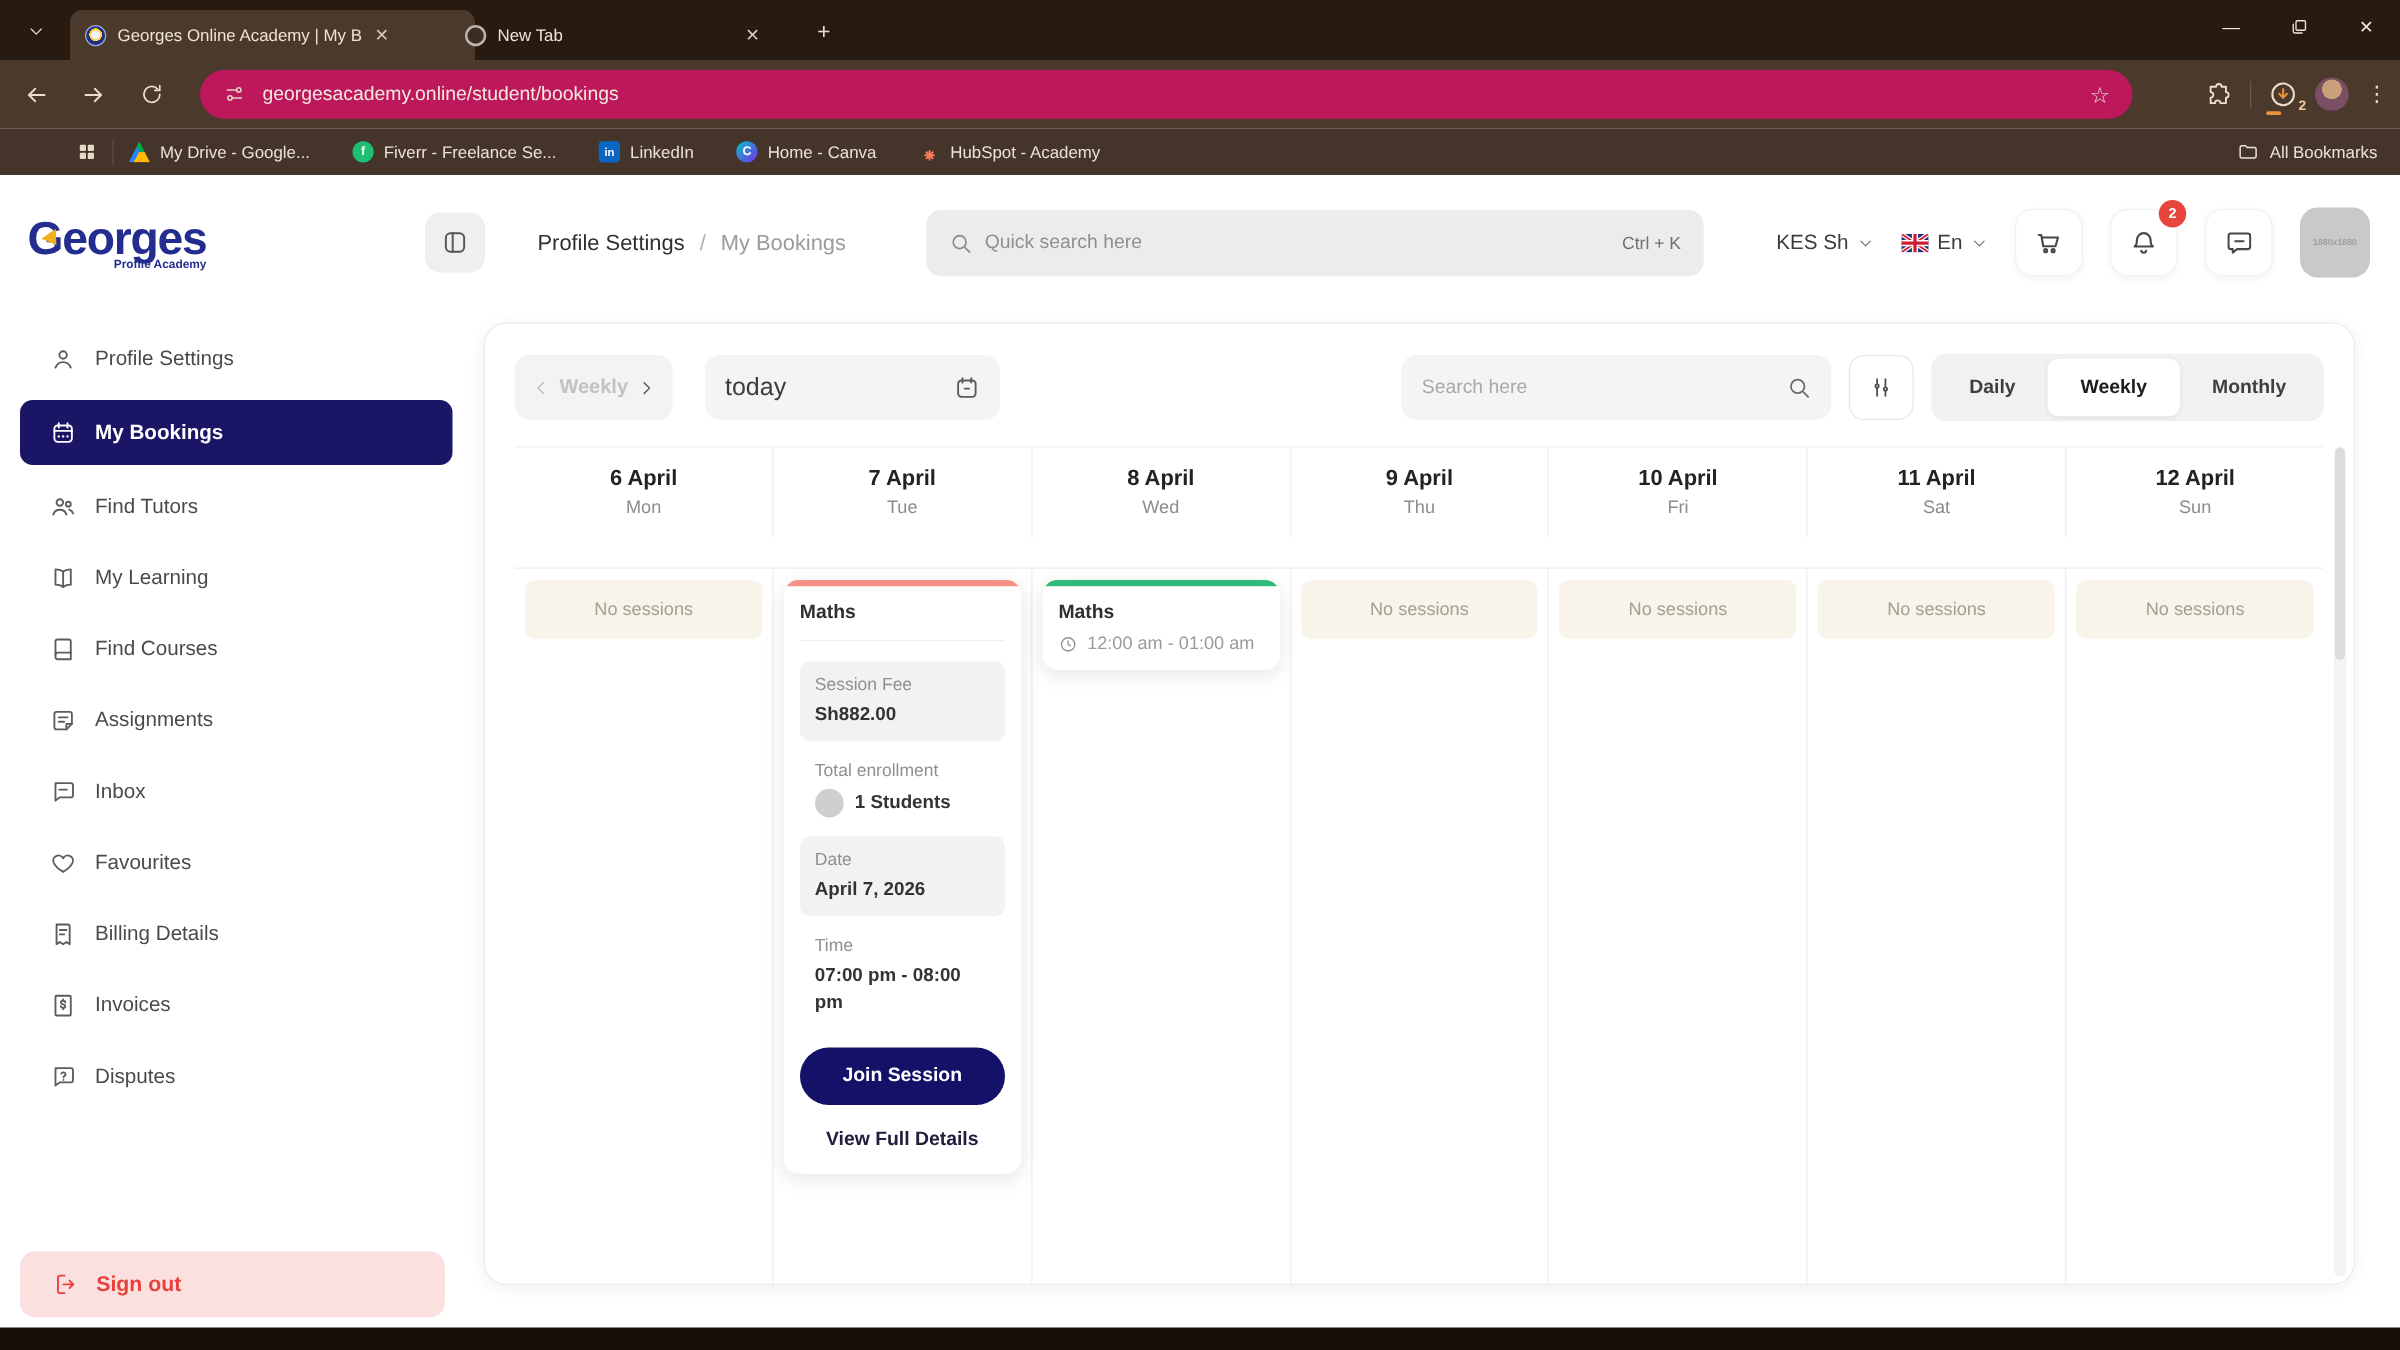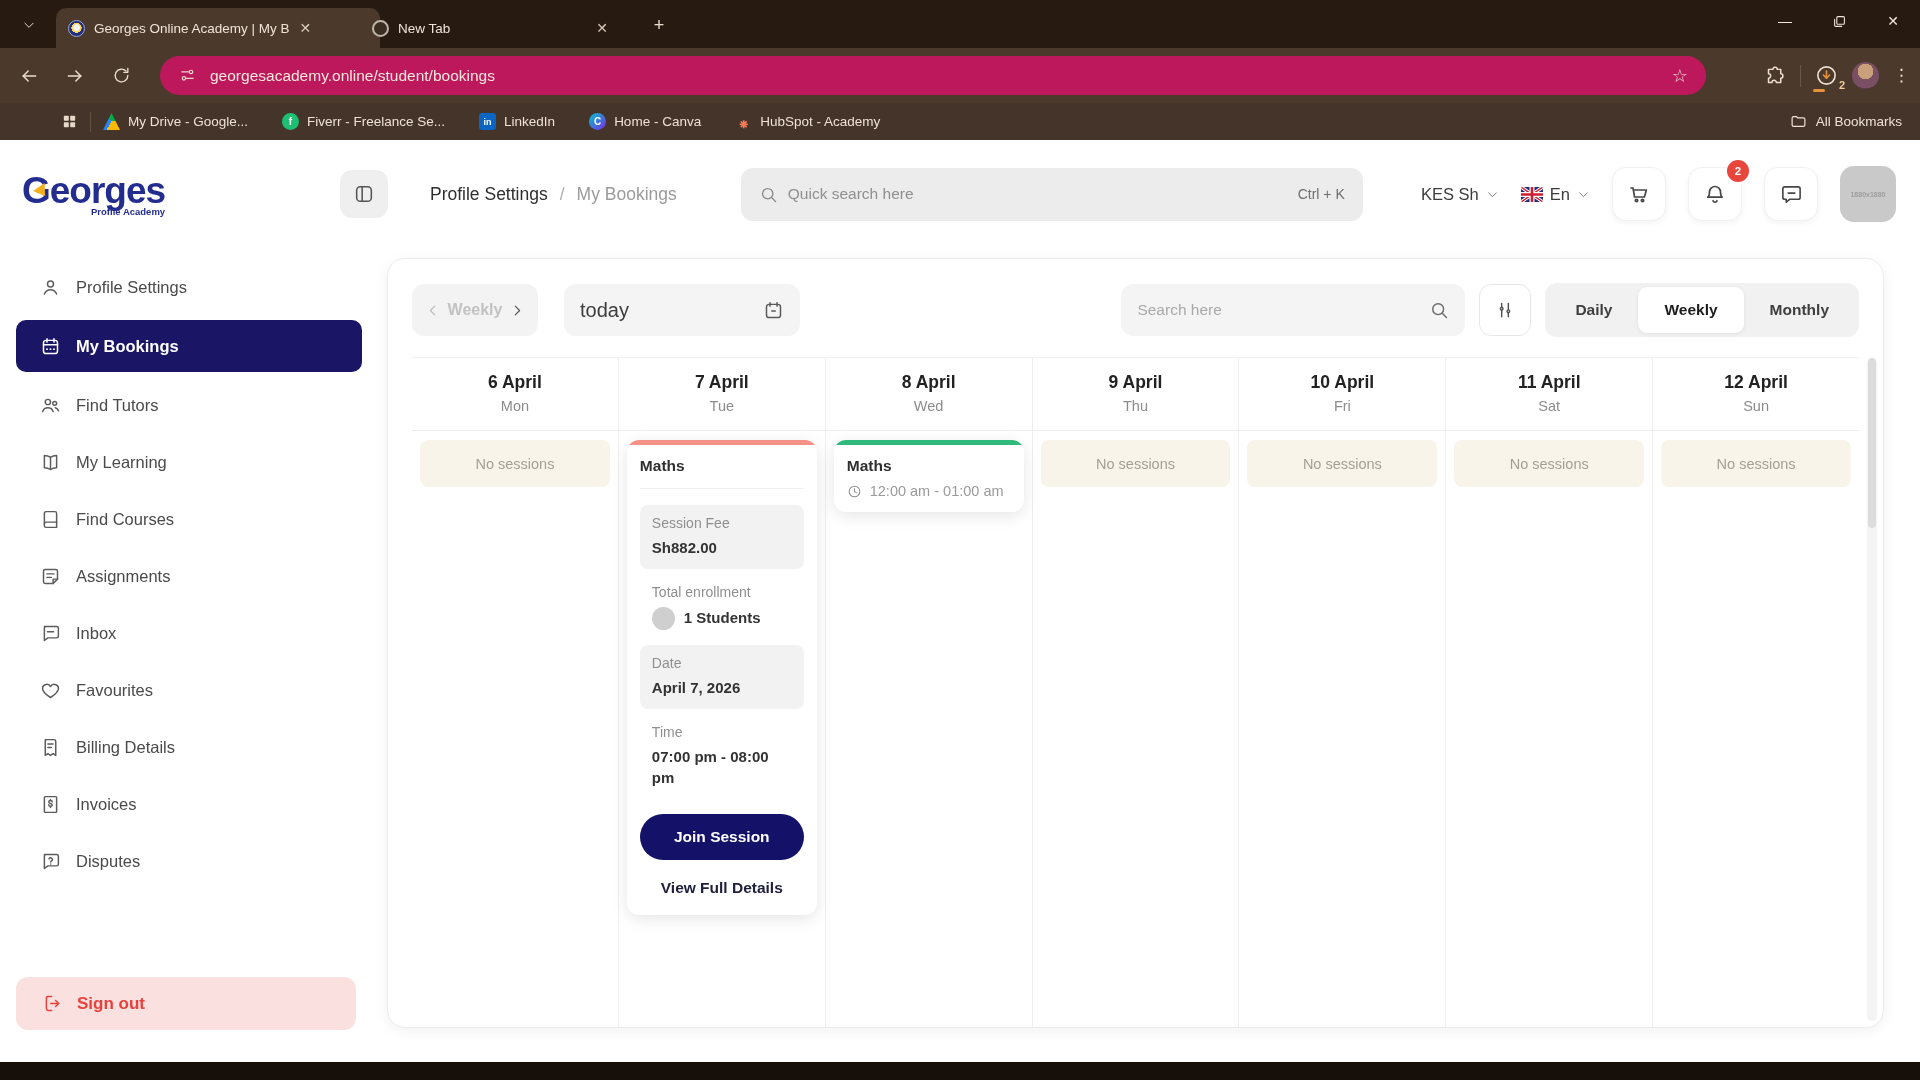--- a/index.html
+++ b/index.html
@@ -76,21 +76,21 @@
   .hdr-avatar { width:56px; height:56px; border-radius:14px; background:#c9c9c9; display:flex; align-items:center; justify-content:center; color:#9e9e9e; font-size:7px; font-weight:bold; }
 
   .content { flex:1; display:flex; min-height:0; }
 
   
   .sidebar { width:378px; flex:0 0 auto; position:relative; padding-top:6px; }
   .side-item { display:flex; align-items:center; gap:15px; height:48px; margin:9px 16px; padding-left:24px; border-radius:10px; color:#4a4a4a; font-size:16.5px; font-weight:500; }
   .side-item .s-ico { color:#5c5c5c; }
   .side-item.active { background:#1b1566; color:#fff; height:52px; font-weight:bold; }
   .side-item.active .s-ico { color:#fff; }
-  .signout { position:absolute; bottom:32px; left:16px; right:22px; height:53px; background:#fbe0e0; border-radius:12px; display:flex; align-items:center; gap:14px; padding-left:26px; color:#e8403a; font-size:17px; font-weight:bold; }
+  .signout { position:absolute; bottom:8px; left:16px; right:22px; height:53px; background:#fbe0e0; border-radius:12px; display:flex; align-items:center; gap:14px; padding-left:26px; color:#e8403a; font-size:17px; font-weight:bold; }
 
   
   .main { flex:1; position:relative; }
   .card { position:absolute; left:9px; top:10px; right:36px; bottom:34px; background:#fff; border:1px solid #ececec; border-radius:18px; box-shadow:0 3px 14px rgba(0,0,0,.06); padding:24px 24px 0 24px; display:flex; flex-direction:column; }
 
   .cal-toolbar { display:flex; align-items:center; flex:0 0 auto; }
   .wk-nav { width:126px; height:52px; background:#f3f3f3; border-radius:12px; display:flex; align-items:center; justify-content:space-between; padding:0 14px; }
   .wk-nav .lbl { color:#c2c2c2; font-weight:bold; font-size:16px; }
   .wk-prev { color:#b9b9b9; } .wk-next { color:#4e4e4e; }
   .today-pill { margin-left:26px; width:236px; height:52px; background:#f4f4f4; border-radius:12px; display:flex; align-items:center; padding:0 16px; }
@@ -99,21 +99,21 @@
   .cal-right { margin-left:auto; display:flex; align-items:center; gap:14px; }
   .cal-search { width:344px; height:52px; background:#f4f4f4; border-radius:12px; display:flex; align-items:center; padding:0 16px; }
   .cal-search input { border:none; outline:none; background:transparent; flex:1; font-size:15.5px; color:#555; font-family:inherit; }
   .cal-search input::placeholder { color:#a9a9a9; }
   .cal-search .m-ico { color:#6a6a6a; }
   .filter-btn { width:52px; height:52px; background:#fff; border:1px solid #e7e7e7; border-radius:12px; display:flex; align-items:center; justify-content:center; color:#4f4f4f; }
   .segmented { height:54px; background:#f1f1f1; border-radius:12px; display:flex; align-items:center; padding:4px; }
   .seg-btn { height:46px; padding:0 26px; display:flex; align-items:center; font-size:15.5px; font-weight:600; color:#3f3f3f; border-radius:9px; }
   .seg-btn.sel { background:#fff; color:#1c1c1c; font-weight:bold; box-shadow:0 1px 4px rgba(0,0,0,.07); }
 
-  .grid { margin-top:20px; flex:1; display:flex; flex-direction:column; border-top:1px solid #f1f1f1; position:relative; min-height:0; }
+  .grid { margin-top:20px; flex:1; display:flex; flex-direction:column; border-top:1px solid #f1f1f1; position:relative; min-height:0;gap:24px; }
   .grid-head { display:flex; flex:0 0 auto; }
   .gh-col { flex:1; border-right:1px solid #eeeeee; text-align:center; padding:14px 0 16px 0; }
   .gh-col:last-child { border-right:none; }
   .gh-date { font-size:17.5px; font-weight:bold; color:#222; }
   .gh-day { font-size:14.5px; color:#8c8c8c; margin-top:5px; }
   .grid-body { display:flex; flex:1; border-top:1px solid #eeeeee; min-height:0; }
   .gb-col { flex:1; border-right:1px solid #eeeeee; padding:9px 8px; }
   .gb-col:last-child { border-right:none; }
   .no-sess { height:47px; background:#f8f4ea; border-radius:8px; display:flex; align-items:center; justify-content:center; color:#a39f92; font-size:14.5px; }
 

